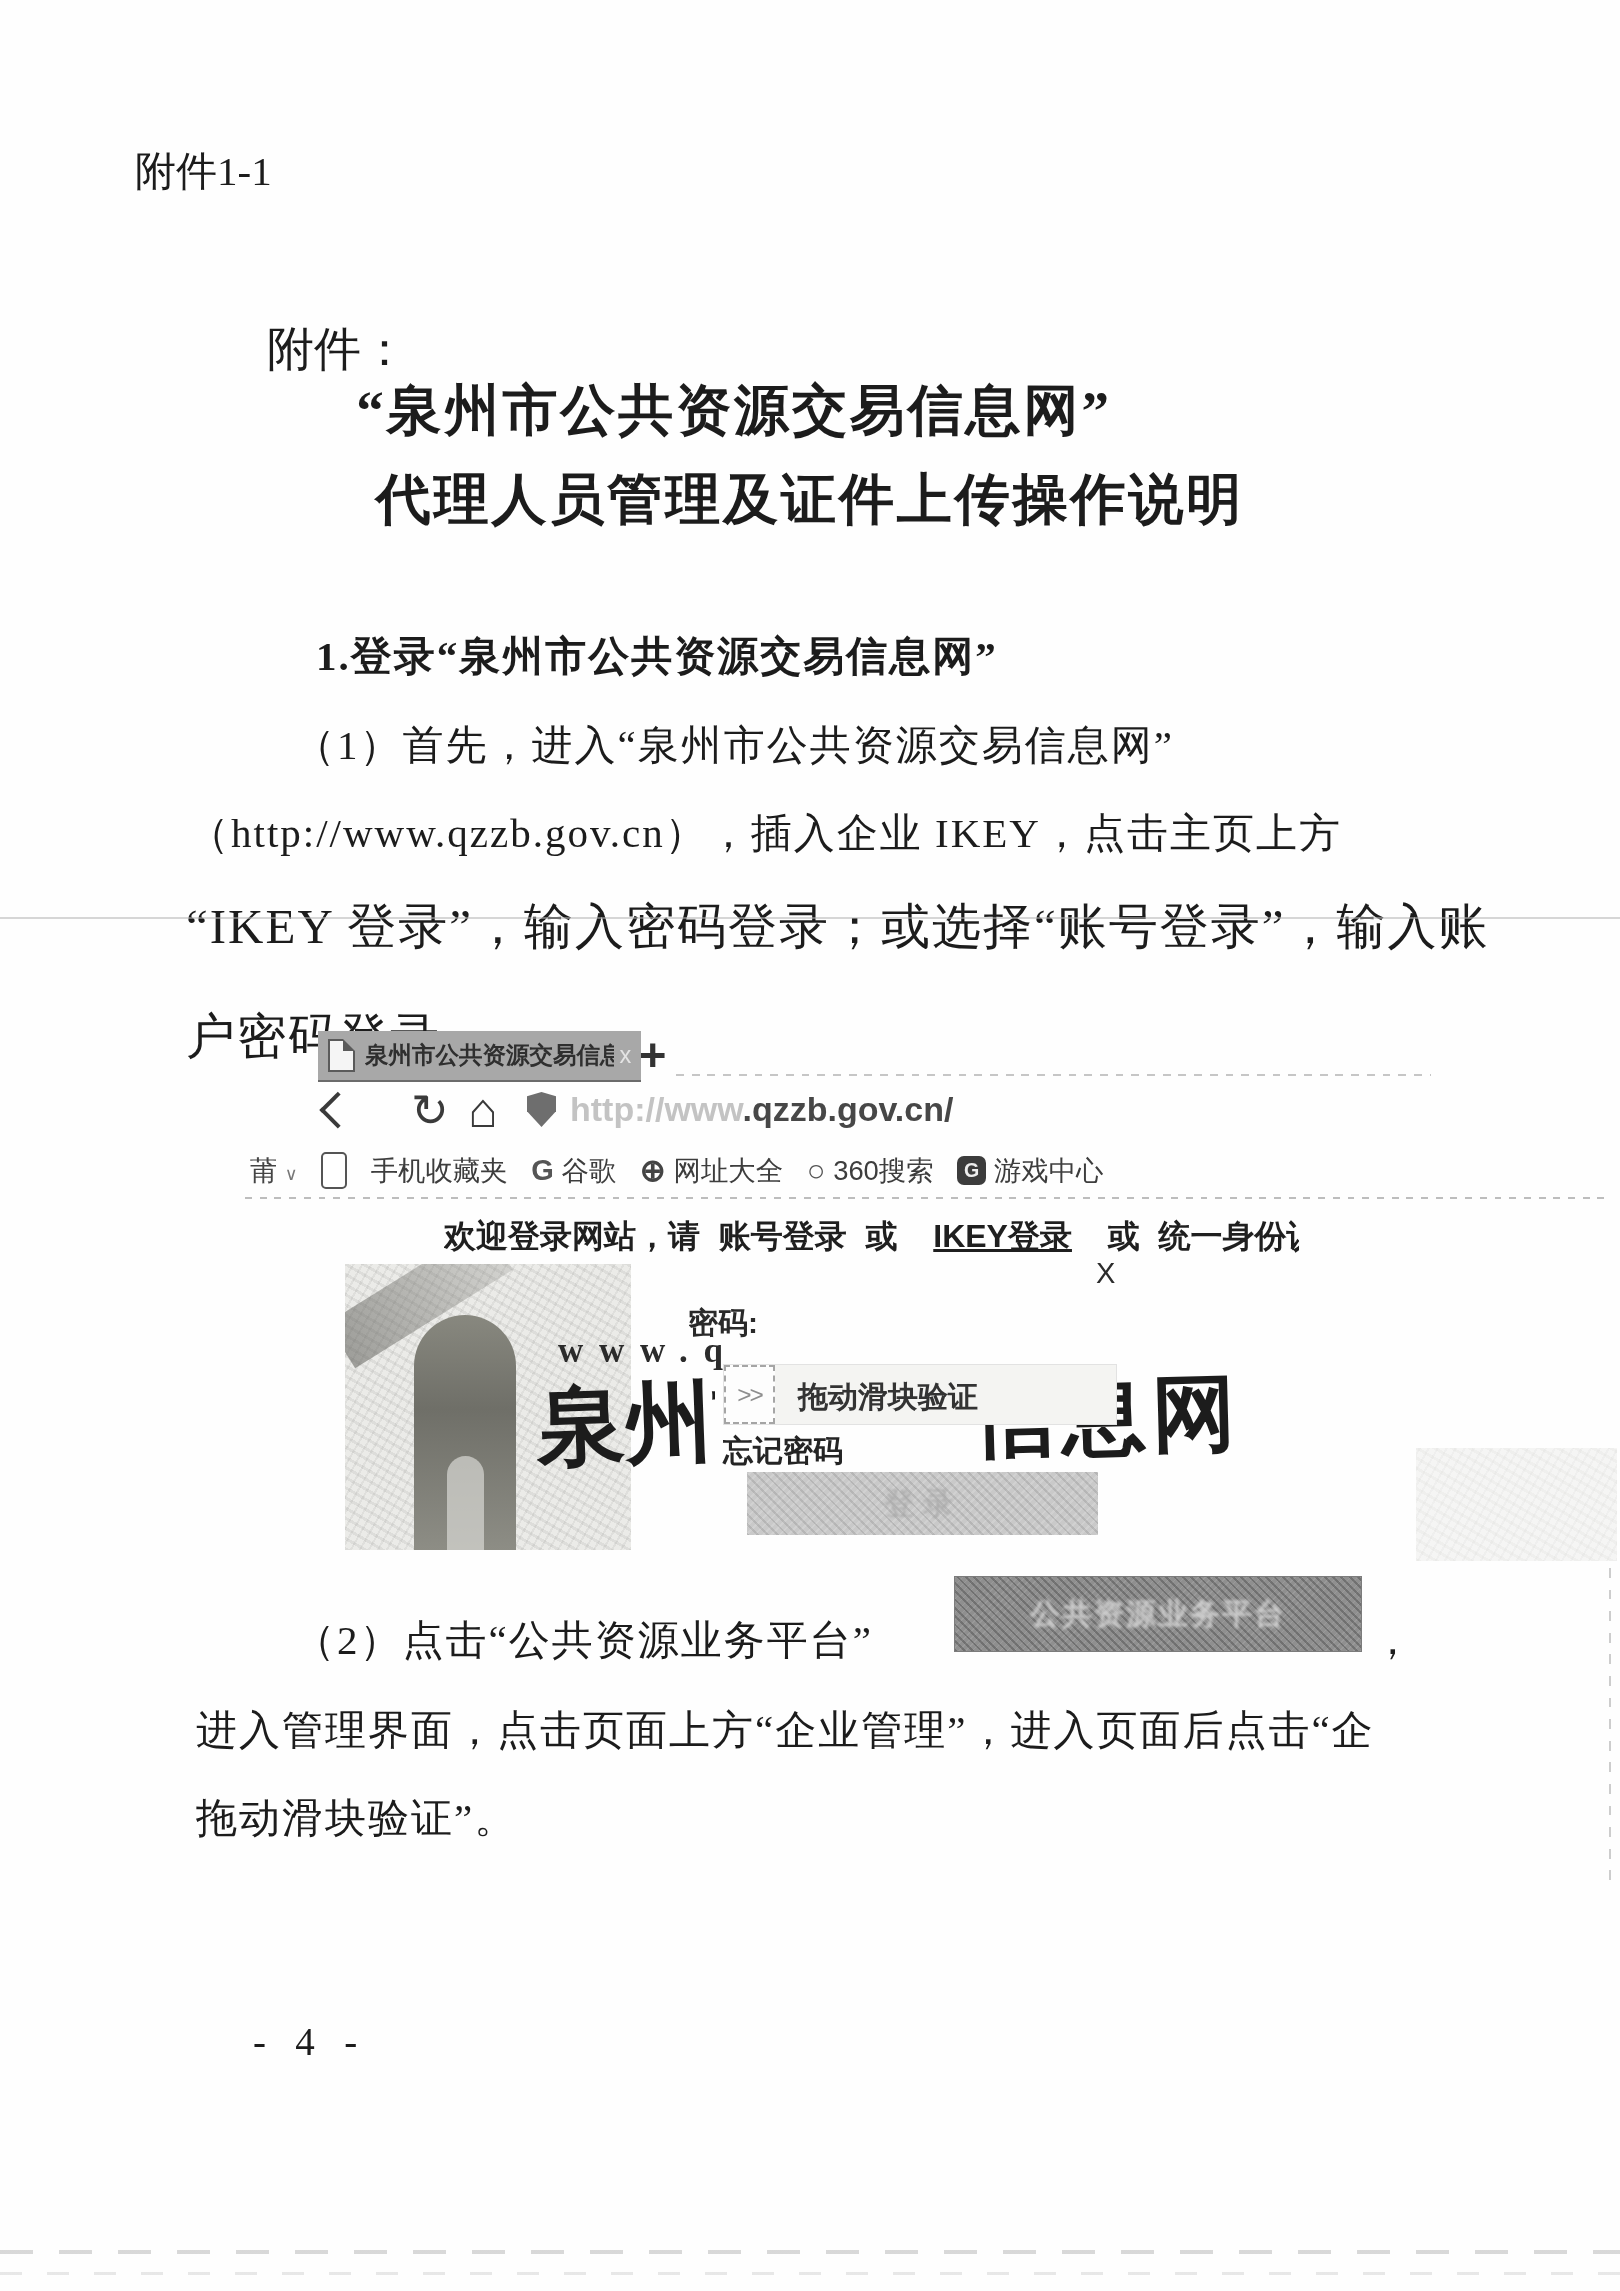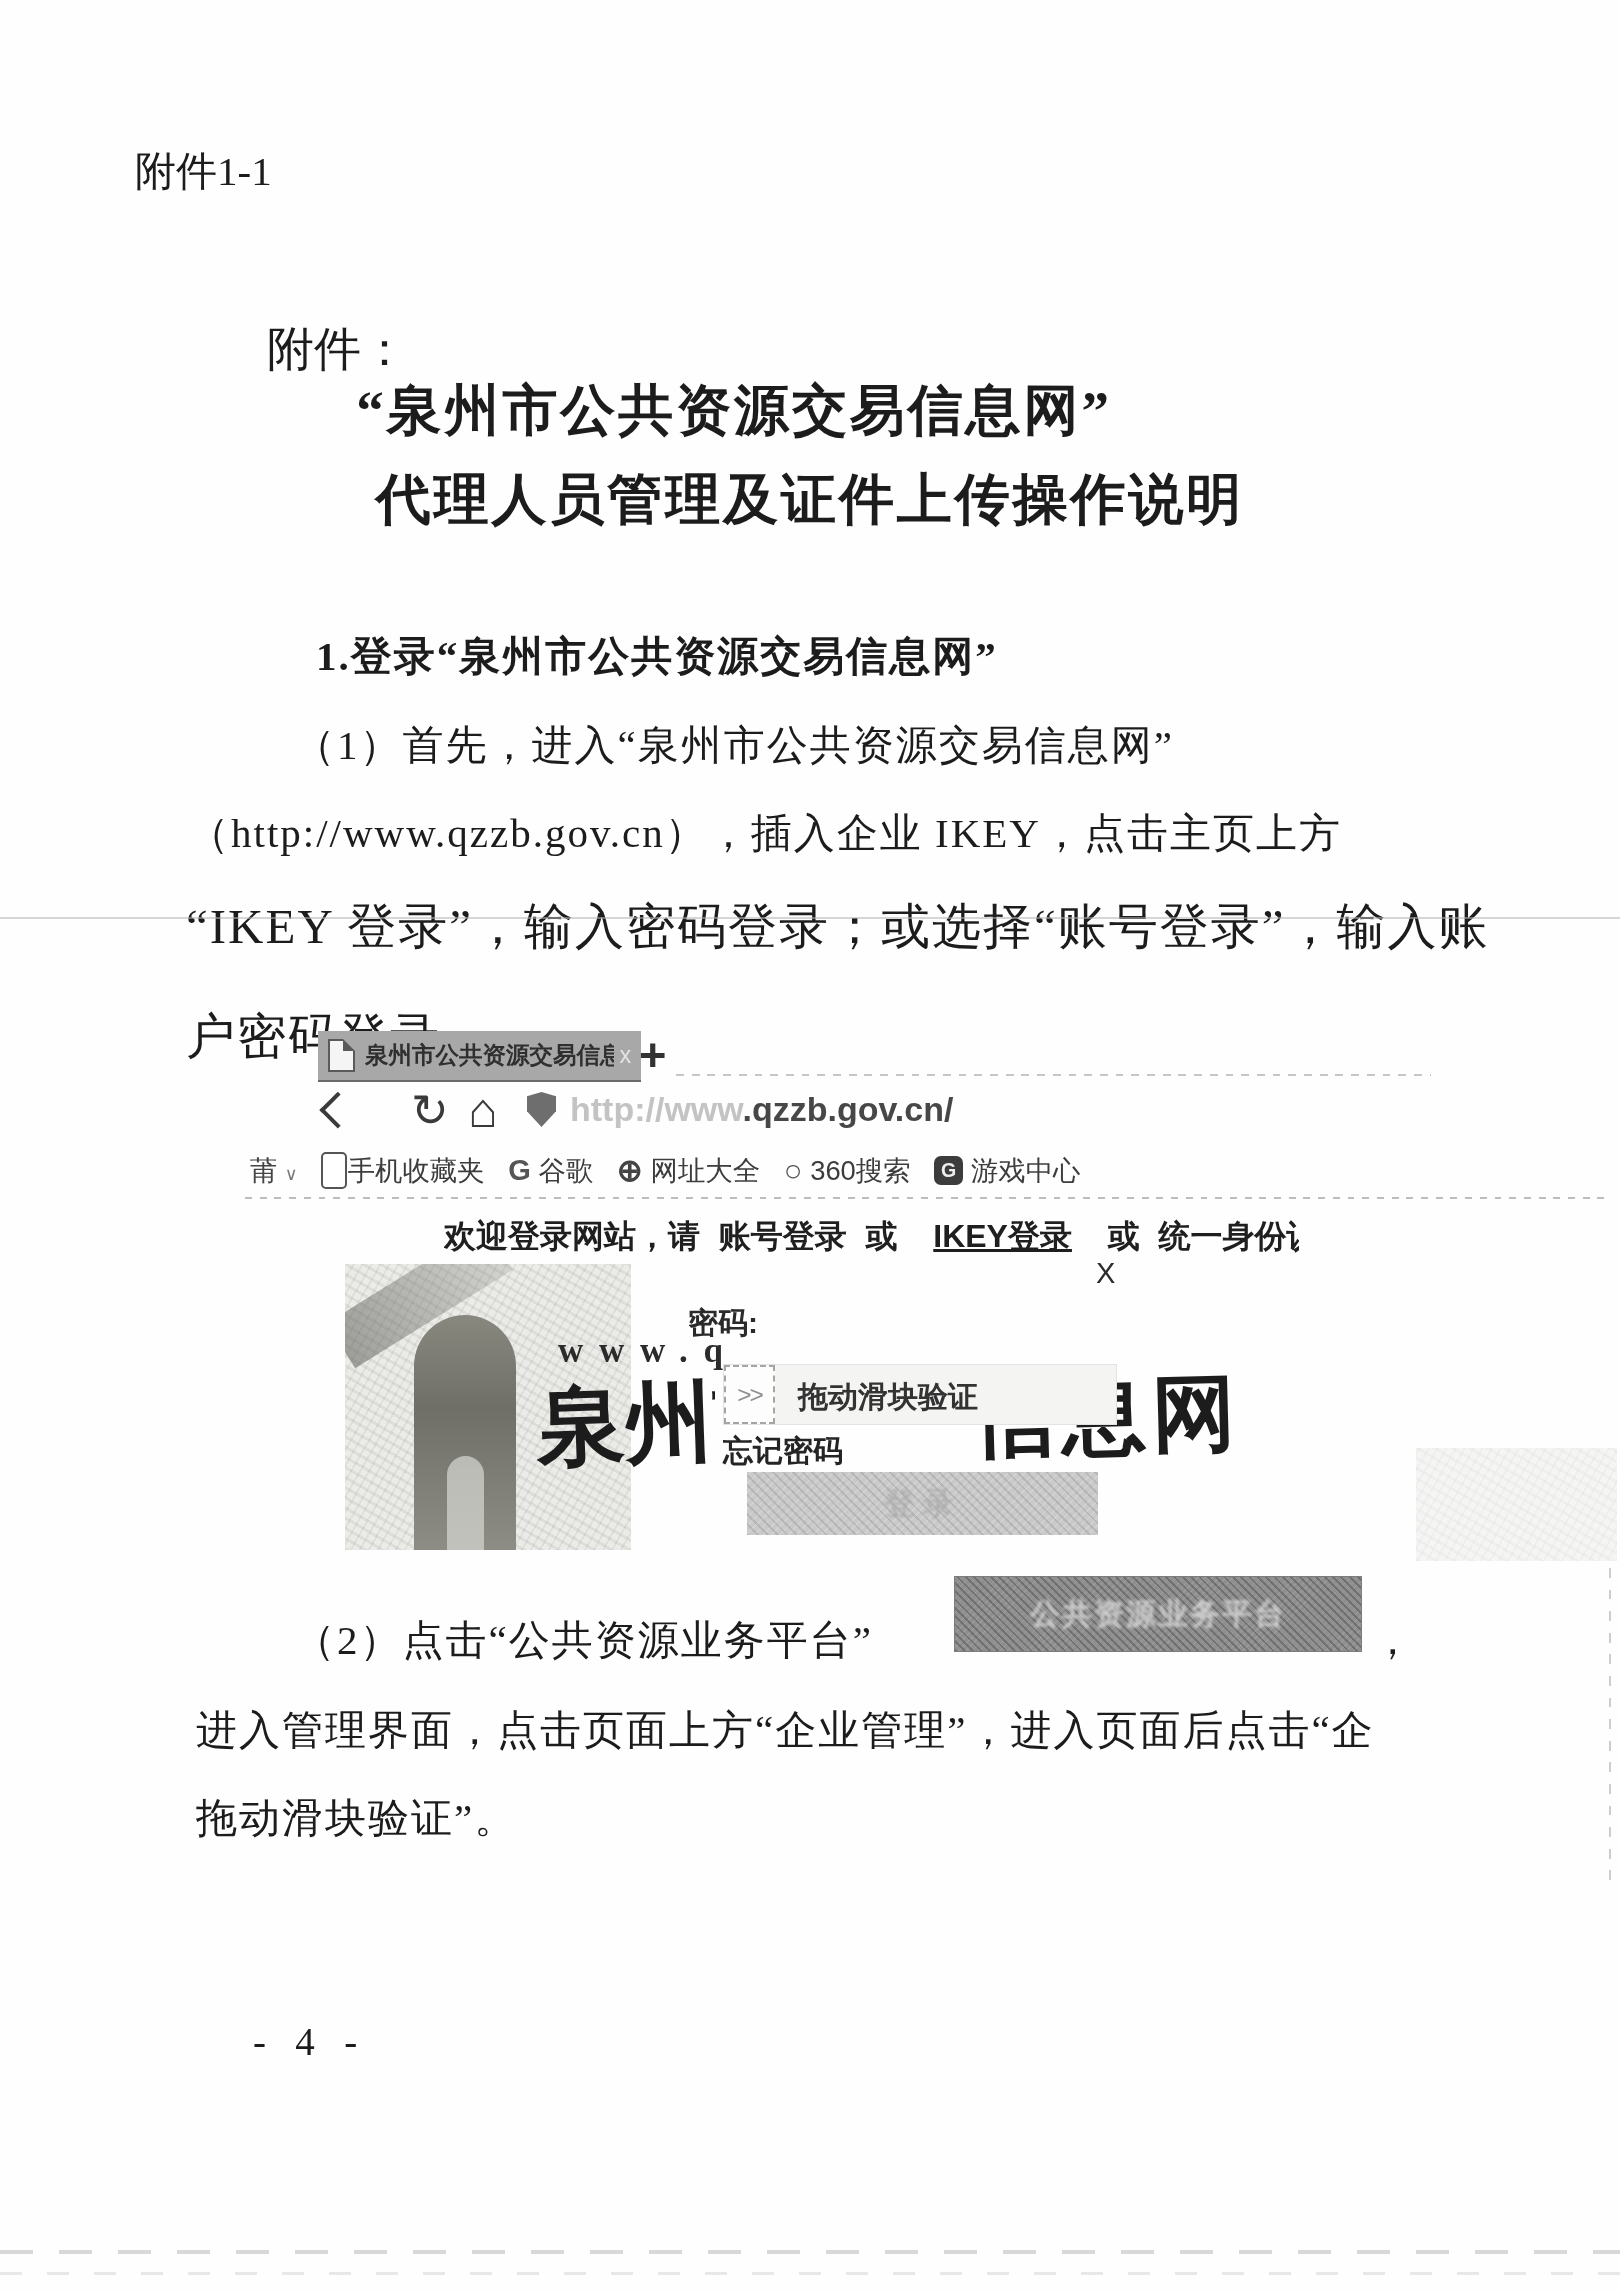--- a/index.html
+++ b/index.html
@@ -68,21 +68,21 @@
     <div class="abs shield" style="left:292px;top:73px;"></div>
     <div class="abs ui" style="left:335px;top:71px;font-size:34px;font-weight:bold;">
       <span style="color:#c3c3c3;filter:blur(0.7px);">http://www</span><span style="color:#474747;margin-top:8px;">.qzzb.gov.cn/</span>
     </div>
 
     <div class="abs" style="left:14.7px;top:133px;display:flex;align-items:center;gap:23.5px;filter:blur(0.4px);">
       <span class="ui" style="font-size:27.4px;color:#444;">
         <span>莆</span>
         <span style="font-size:17.6px;color:#777;">∨</span>
       </span>
-      <span class="ui" style="display:flex;align-items:center;gap:1px;font-size:27.4px;color:#3d3d3d;">
+      <span class="ui" style="display:flex;align-items:center;gap:24px;font-size:27.4px;color:#3d3d3d;">
         <span class="phone"></span>
         <span>手机收藏夹</span>
       </span>
       <span class="ui" style="display:flex;align-items:center;gap:7.8px;font-size:27.4px;color:#3d3d3d;">
         <span style="font-size:29px;font-weight:bold;color:#555;">G</span>
         <span>谷歌</span>
       </span>
       <span class="ui" style="display:flex;align-items:center;gap:7.8px;font-size:27.4px;color:#3d3d3d;">
         <span style="font-size:31px;font-weight:bold;color:#444;">⊕</span>
         <span>网址大全</span>

